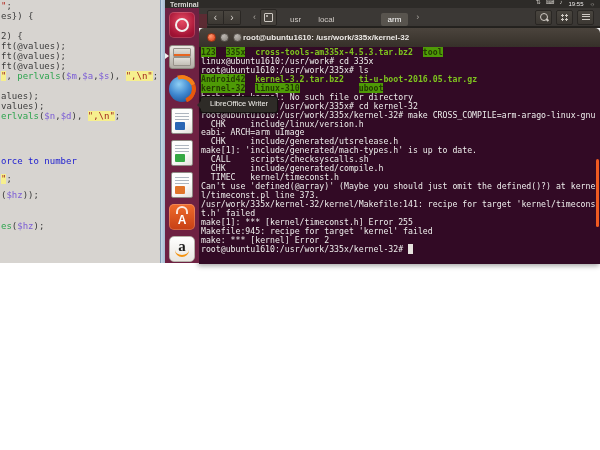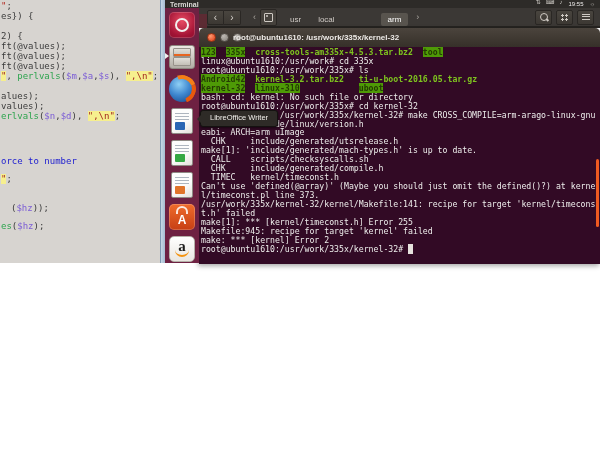--- a/index.html
+++ b/index.html
@@ -103,32 +103,32 @@
   
   .term{position:absolute;left:199px;top:28px;width:401px;height:236px;z-index:3;
         border-radius:5px 5px 0 0;box-shadow:-1px 2px 5px rgba(0,0,0,.35);}
   .tbar{height:19px;background:linear-gradient(#4b443d,#363029);border-bottom:1px solid #241f1a;
         border-radius:5px 5px 0 0;position:relative;}
   .wbtn{position:absolute;top:5px;width:9px;height:9px;border-radius:50%;box-sizing:border-box;
         background:radial-gradient(circle at 35% 30%,#bdb9b3,#827d76);border:1px solid #55504a;}
   .wbtn.close{left:8px;background:radial-gradient(circle at 35% 30%,#ff9a70,#e4502a 75%);border:1px solid #9c3315;}
   .wbtn.minb{left:21px;}
   .wbtn.maxb{left:34px;}
-  .ttitle{position:absolute;left:34px;top:0;line-height:19px;font-size:8px;font-weight:bold;color:#ece9e6;white-space:nowrap;}
+  .ttitle{position:absolute;left:44px;top:0;line-height:19px;font-size:8px;font-weight:bold;color:#ece9e6;white-space:nowrap;}
   .tbody{position:absolute;left:0;top:19px;right:0;bottom:0;background:#320a25;overflow:hidden;padding:1px 16px 0 2px;}
   .tline{white-space:pre;height:8.95px;line-height:8.95px;font-family:"DejaVu Sans Mono",monospace;
          font-size:8.2px;letter-spacing:0;}
   .t-p{color:#eeeeec}
   .t-d{background:#4e9a06;color:#243c03;font-weight:bold}
   .t-g{color:#7ec31f;font-weight:bold}
   .t-c{background:#e6e2dd;color:#320a25}
   .tsb{position:absolute;right:1px;top:112px;width:3px;height:68px;background:#ef5a21;border-radius:2px;}
 
   
-  .tooltip{position:absolute;left:200px;top:110px;height:15px;padding:0 9px;background:#2e2b27;
+  .tooltip{position:absolute;left:200px;top:96px;height:15px;padding:0 9px;background:#2e2b27;
         border:1px solid #141210;border-radius:3px;color:#f2f0ec;font-size:7.5px;line-height:13px;
         box-shadow:0 1px 3px rgba(0,0,0,.55);z-index:9;white-space:nowrap;}
   .tooltip:before{content:"";position:absolute;left:-4px;top:4px;width:0;height:0;
         border:4px solid transparent;border-right-color:#2e2b27;border-left:none;}
 </style>
 </head>
 <body>
 
 <div class="stage">
 
@@ -138,21 +138,21 @@
       <div class="eline" style="top: 31px;"><span class="e-pl">2) {</span></div>
       <div class="eline" style="top: 41px;"><span class="e-pl">ft(@values);</span></div>
       <div class="eline" style="top: 51px;"><span class="e-pl">ft(@values);</span></div>
       <div class="eline" style="top: 61px;"><span class="e-pl">ft(@values);</span></div>
       <div class="eline" style="top: 71px;"><span class="e-hl">"</span><span class="e-pl">, </span><span class="e-fn">perlvals</span><span class="e-pl">(</span><span class="e-vr">$m</span><span class="e-pl">,</span><span class="e-vr">$a</span><span class="e-pl">,</span><span class="e-vr">$s</span><span class="e-pl">), </span><span class="e-hl">",\n"</span><span class="e-pl">;</span></div>
       <div class="eline" style="top: 91px;"><span class="e-pl">alues);</span></div>
       <div class="eline" style="top: 101px;"><span class="e-pl">values);</span></div>
       <div class="eline" style="top: 111px;"><span class="e-fn">erlvals</span><span class="e-pl">(</span><span class="e-vr">$n</span><span class="e-pl">,</span><span class="e-vr">$d</span><span class="e-pl">), </span><span class="e-hl">",\n"</span><span class="e-pl">;</span></div>
       <div class="eline" style="top: 156px;"><span class="e-cm">orce to number</span></div>
       <div class="eline" style="top: 174px;"><span class="e-hl">"</span><span class="e-pl">;</span></div>
-      <div class="eline" style="top: 203px; padding-left: 10px;"><span class="e-pl">(</span><span class="e-vr">$hz</span><span class="e-pl">));</span></div>
+      <div class="eline" style="top: 190px;"><span class="e-pl">(</span><span class="e-vr">$hz</span><span class="e-pl">));</span></div>
       <div class="eline" style="top: 221px;"><span class="e-fn">es</span><span class="e-pl">(</span><span class="e-vr">$hz</span><span class="e-pl">);</span></div>
     </div>
   <div class="editor-sb"></div>
 
   <div class="panel">
     <span class="ptitle">Terminal</span>
     <span class="pspace"></span>
     <span id="pind"><span class="pic">⇅</span><span class="pic">⌨</span><span class="pic">♪</span></span>
     <span class="pclock">19:55</span>
     <span class="pgear">☼</span>

